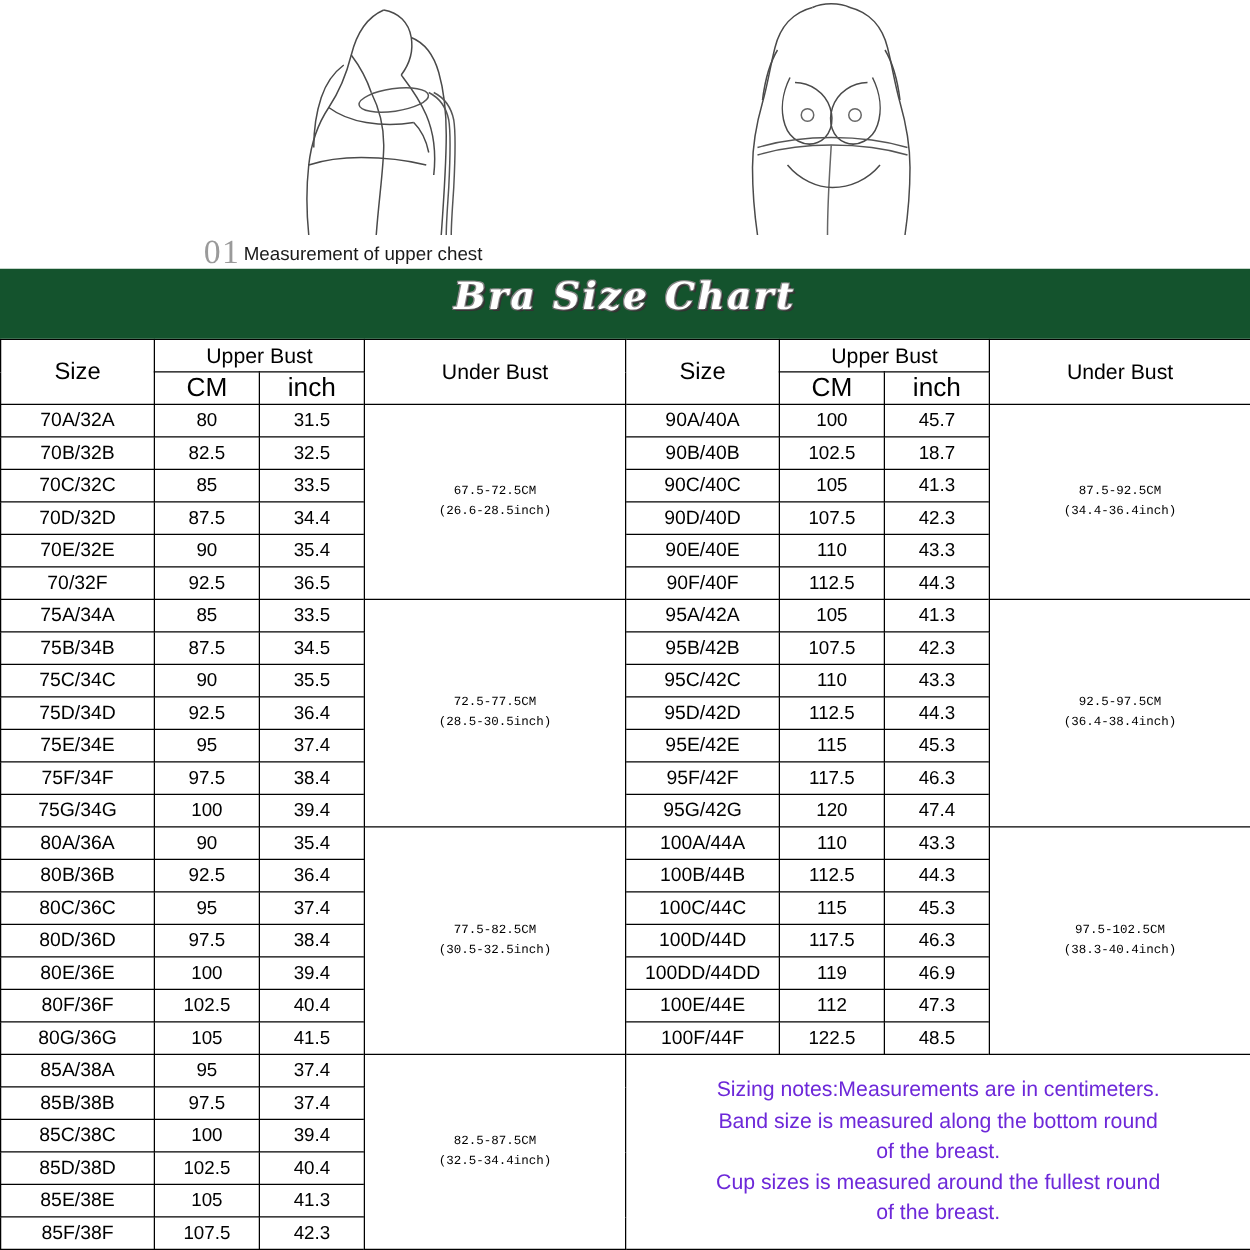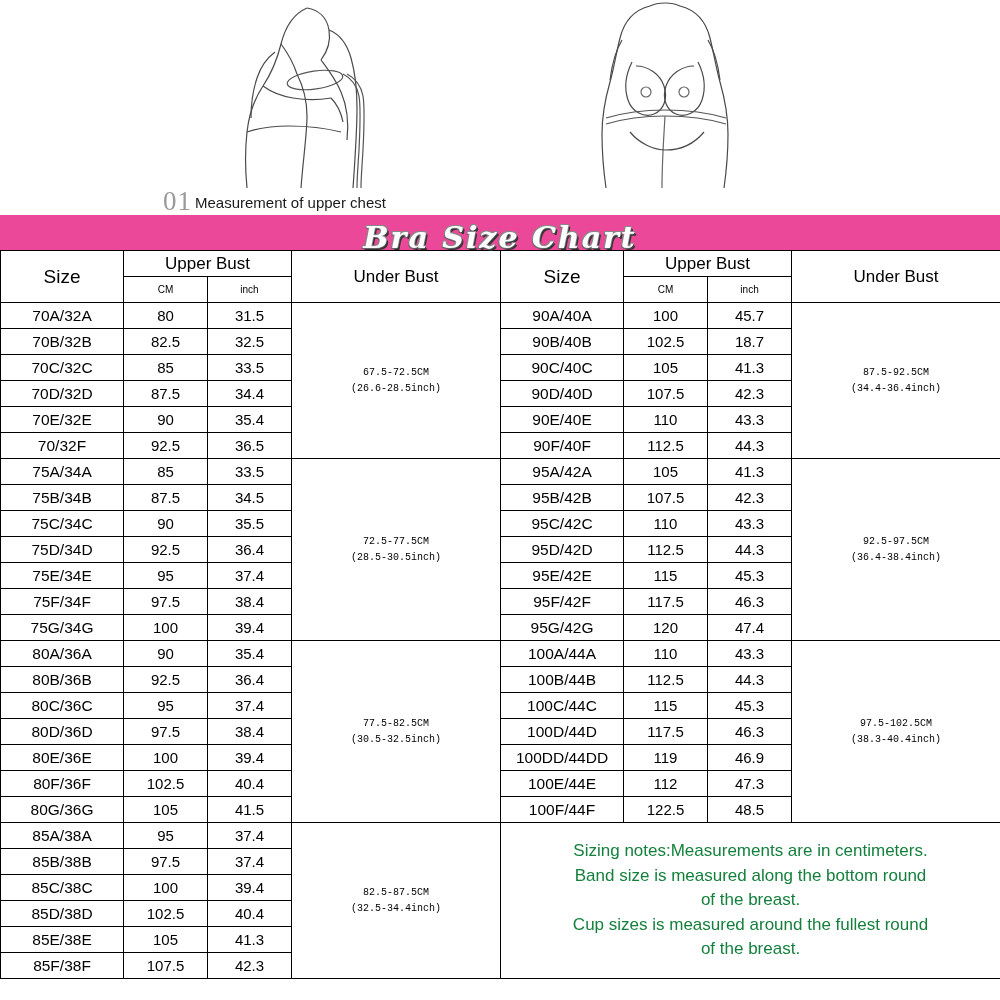--- a/index.html
+++ b/index.html
@@ -41,22 +41,22 @@
     font-family: "Liberation Serif", serif;
     letter-spacing: 1px;
     vertical-align: -2px;
     margin-right: 3px;
   }
   .cap-1 { left: 163px; top: 186px; }
   .cap-2 { left: 503px; top: 186px; margin-top: 33px; }
 
   
   .title-bar {
-    background: #ec4899;
-    height: 35px;
+    background: #14532d;
+    height: 56px;
     position: relative;
   }
   .title-text {
     position: absolute;
     left: 0; right: 0;
     top: 5px;
     text-align: center;
     font-family: "DejaVu Serif", serif;
     font-weight: bold;
     font-style: italic;
@@ -82,34 +82,34 @@
     padding: 0;
     height: 25px;
     font-weight: normal;
   }
   .hdr {
     font-weight: bold;
     font-size: 19px;
   }
   .hdr-sub {
     font-weight: bold;
-    font-size: 10px;
+    font-size: 21px;
   }
   .size-cell {
     font-weight: bold;
     font-size: 15.5px;
   }
   .num-cell { font-size: 15px; }
   .under-cell {
     font-size: 10px;
     line-height: 1.55;
     font-family: Liberation Mono, monospace;
   }
   .notes {
-    color: #15803d;
+    color: #6d28d9;
     font-size: 17px;
     line-height: 1.45;
     text-align: center;
     padding: 2px 6px;
   }
 
   
   col.c-size   { width: 123px; }
   col.c-cm     { width: 84px; }
   col.c-inch   { width: 84px; }

